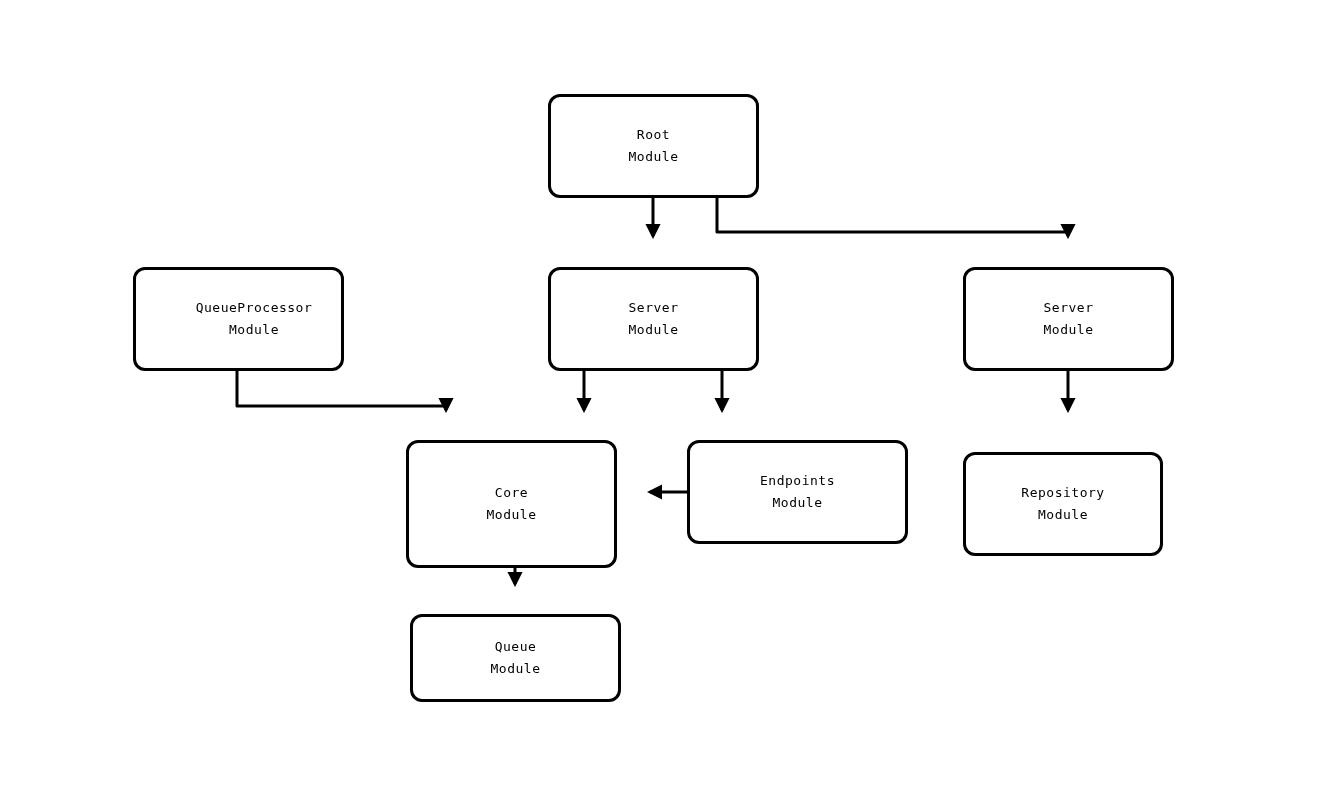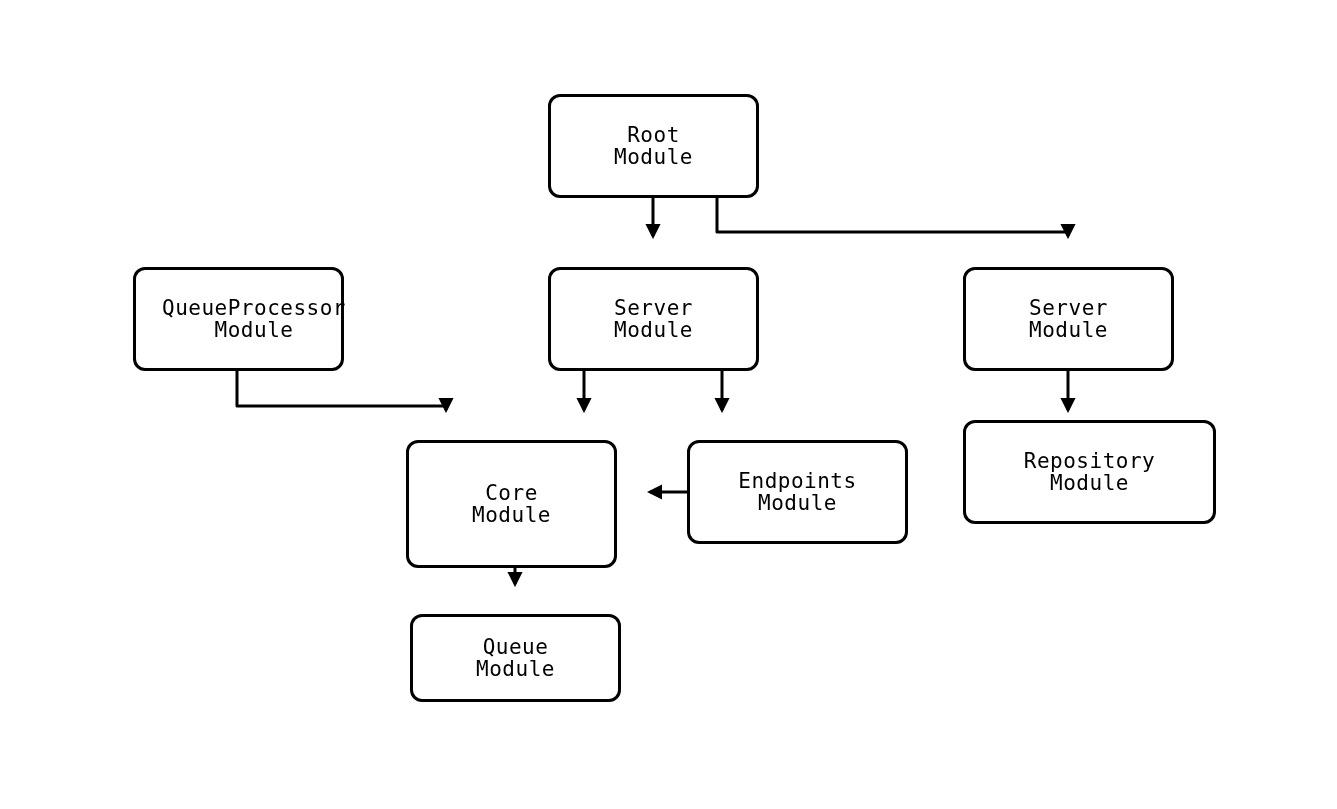--- a/index.html
+++ b/index.html
@@ -28,21 +28,21 @@
     border: 3px solid #000000;
     border-radius: 12px;
     background: #ffffff;
     display: flex;
     flex-direction: column;
     align-items: center;
     justify-content: center;
     z-index: 2;
   }
   .node .line {
-    font-size: 21px;
+    font-size: 13px;
     line-height: 22px;
     color: #000000;
     letter-spacing: 0.5px;
     white-space: nowrap;
   }
 </style>
 </head>
 <body>
 
 <div id="canvas">
@@ -94,21 +94,21 @@
   <div class="node" style="left:406px; top:440px; width:211px; height:128px;">
     <span class="line">Core</span>
     <span class="line">Module</span>
   </div>
 
   <div class="node" style="left:687px; top:440px; width:221px; height:104px;">
     <span class="line">Endpoints</span>
     <span class="line">Module</span>
   </div>
 
-  <div class="node" style="left:963px; top:420px; width:253px; height:104px;">
+  <div class="node" style="left:963px; top:452px; width:200px; height:104px;">
     <span class="line">Repository</span>
     <span class="line">Module</span>
   </div>
 
   <div class="node" style="left:410px; top:614px; width:211px; height:88px;">
     <span class="line">Queue</span>
     <span class="line">Module</span>
   </div>
 
 </div>

